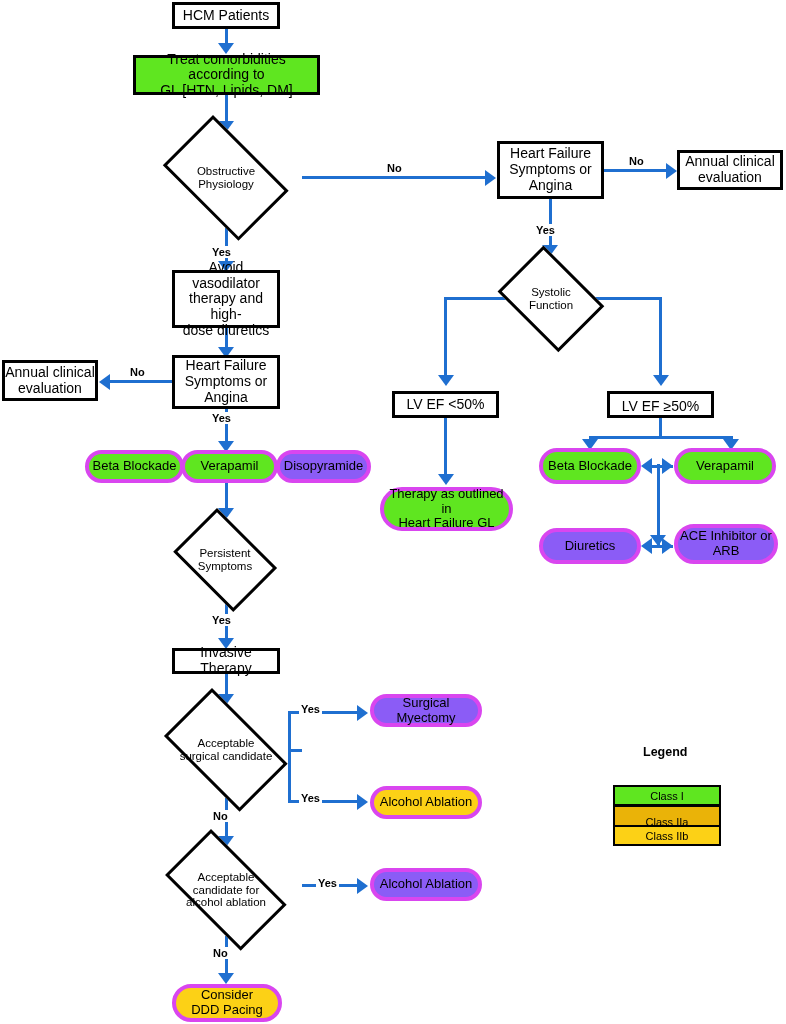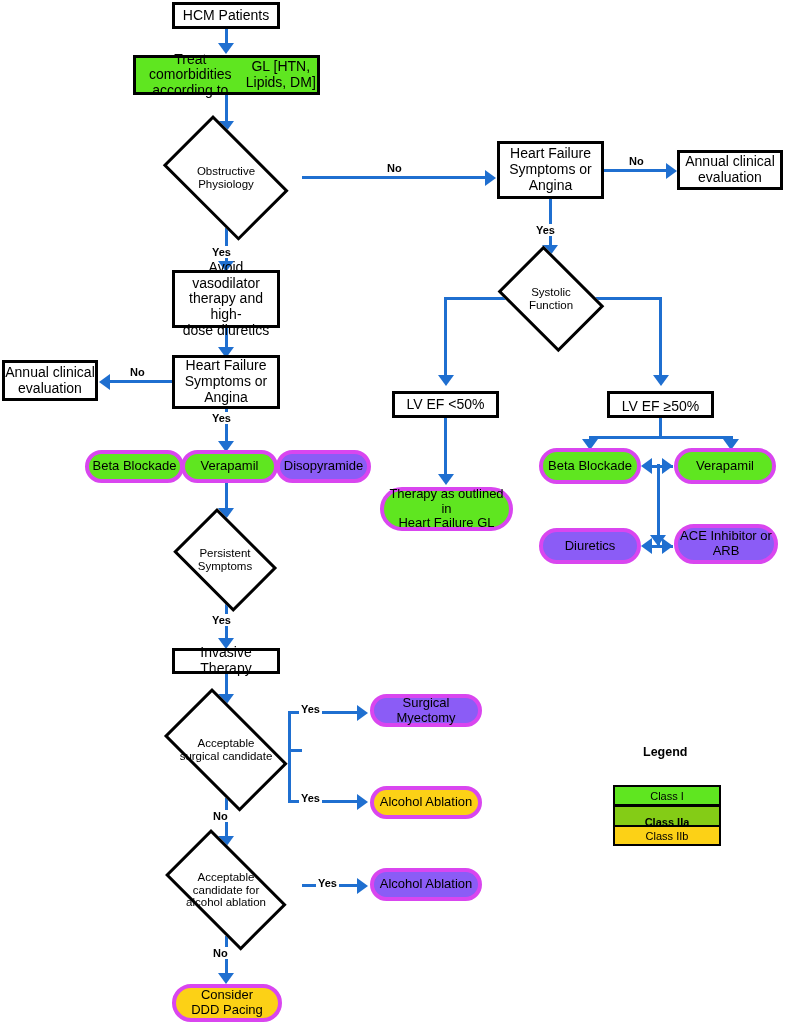--- a/index.html
+++ b/index.html
@@ -110,21 +110,21 @@
 
 <div id="canvas">
 
   <div class="node rect" style="left:172px;top:2px;width:108px;height:27px;">
     <span>HCM Patients</span>
   </div>
 
   <div class="vline" style="left:225px;top:29px;height:16px;"></div>
   <div class="arrow-d" style="left:218px;top:43px;"></div>
 
-  <div class="node rect green" style="left:133px;top:55px;width:187px;height:40px;">
+  <div class="node rect green" style="left:133px;top:55px;width:187px;height:40px;flex-direction:column;">
     <span>Treat comorbidities according to</span>
     <span>GL [HTN, Lipids, DM]</span>
   </div>
 
   <div class="vline" style="left:225px;top:95px;height:28px;"></div>
   <div class="arrow-d" style="left:218px;top:121px;"></div>
 
   <div class="diamond" style="left:150px;top:128px;width:152px;height:100px;">
     <div class="dshape"></div>
     <div class="dlabel">
@@ -347,20 +347,20 @@
   <div class="node pill gold" style="left:172px;top:984px;width:110px;height:38px;flex-direction:column;">
     <span>Consider</span>
     <span>DDD Pacing</span>
   </div>
 
   <div id="legend-title" style="left:643px;top:745px;">Legend</div>
 
   <div class="legend-row" style="left:613px;top:785px;width:108px;height:21px;background:#5FE620;">
     <span>Class I</span>
   </div>
-  <div class="legend-row" style="left:613px;top:805px;width:108px;height:34px;background:#84cc16;font-weight:bold;">
+  <div class="legend-row" style="left:613px;top:805px;width:108px;height:34px;background:#eab308;">
     <span>Class IIa</span>
   </div>
   <div class="legend-row" style="left:613px;top:825px;width:108px;height:21px;background:#FCD116;">
     <span>Class IIb</span>
   </div>
 
 </div>
 
 </body></html>

